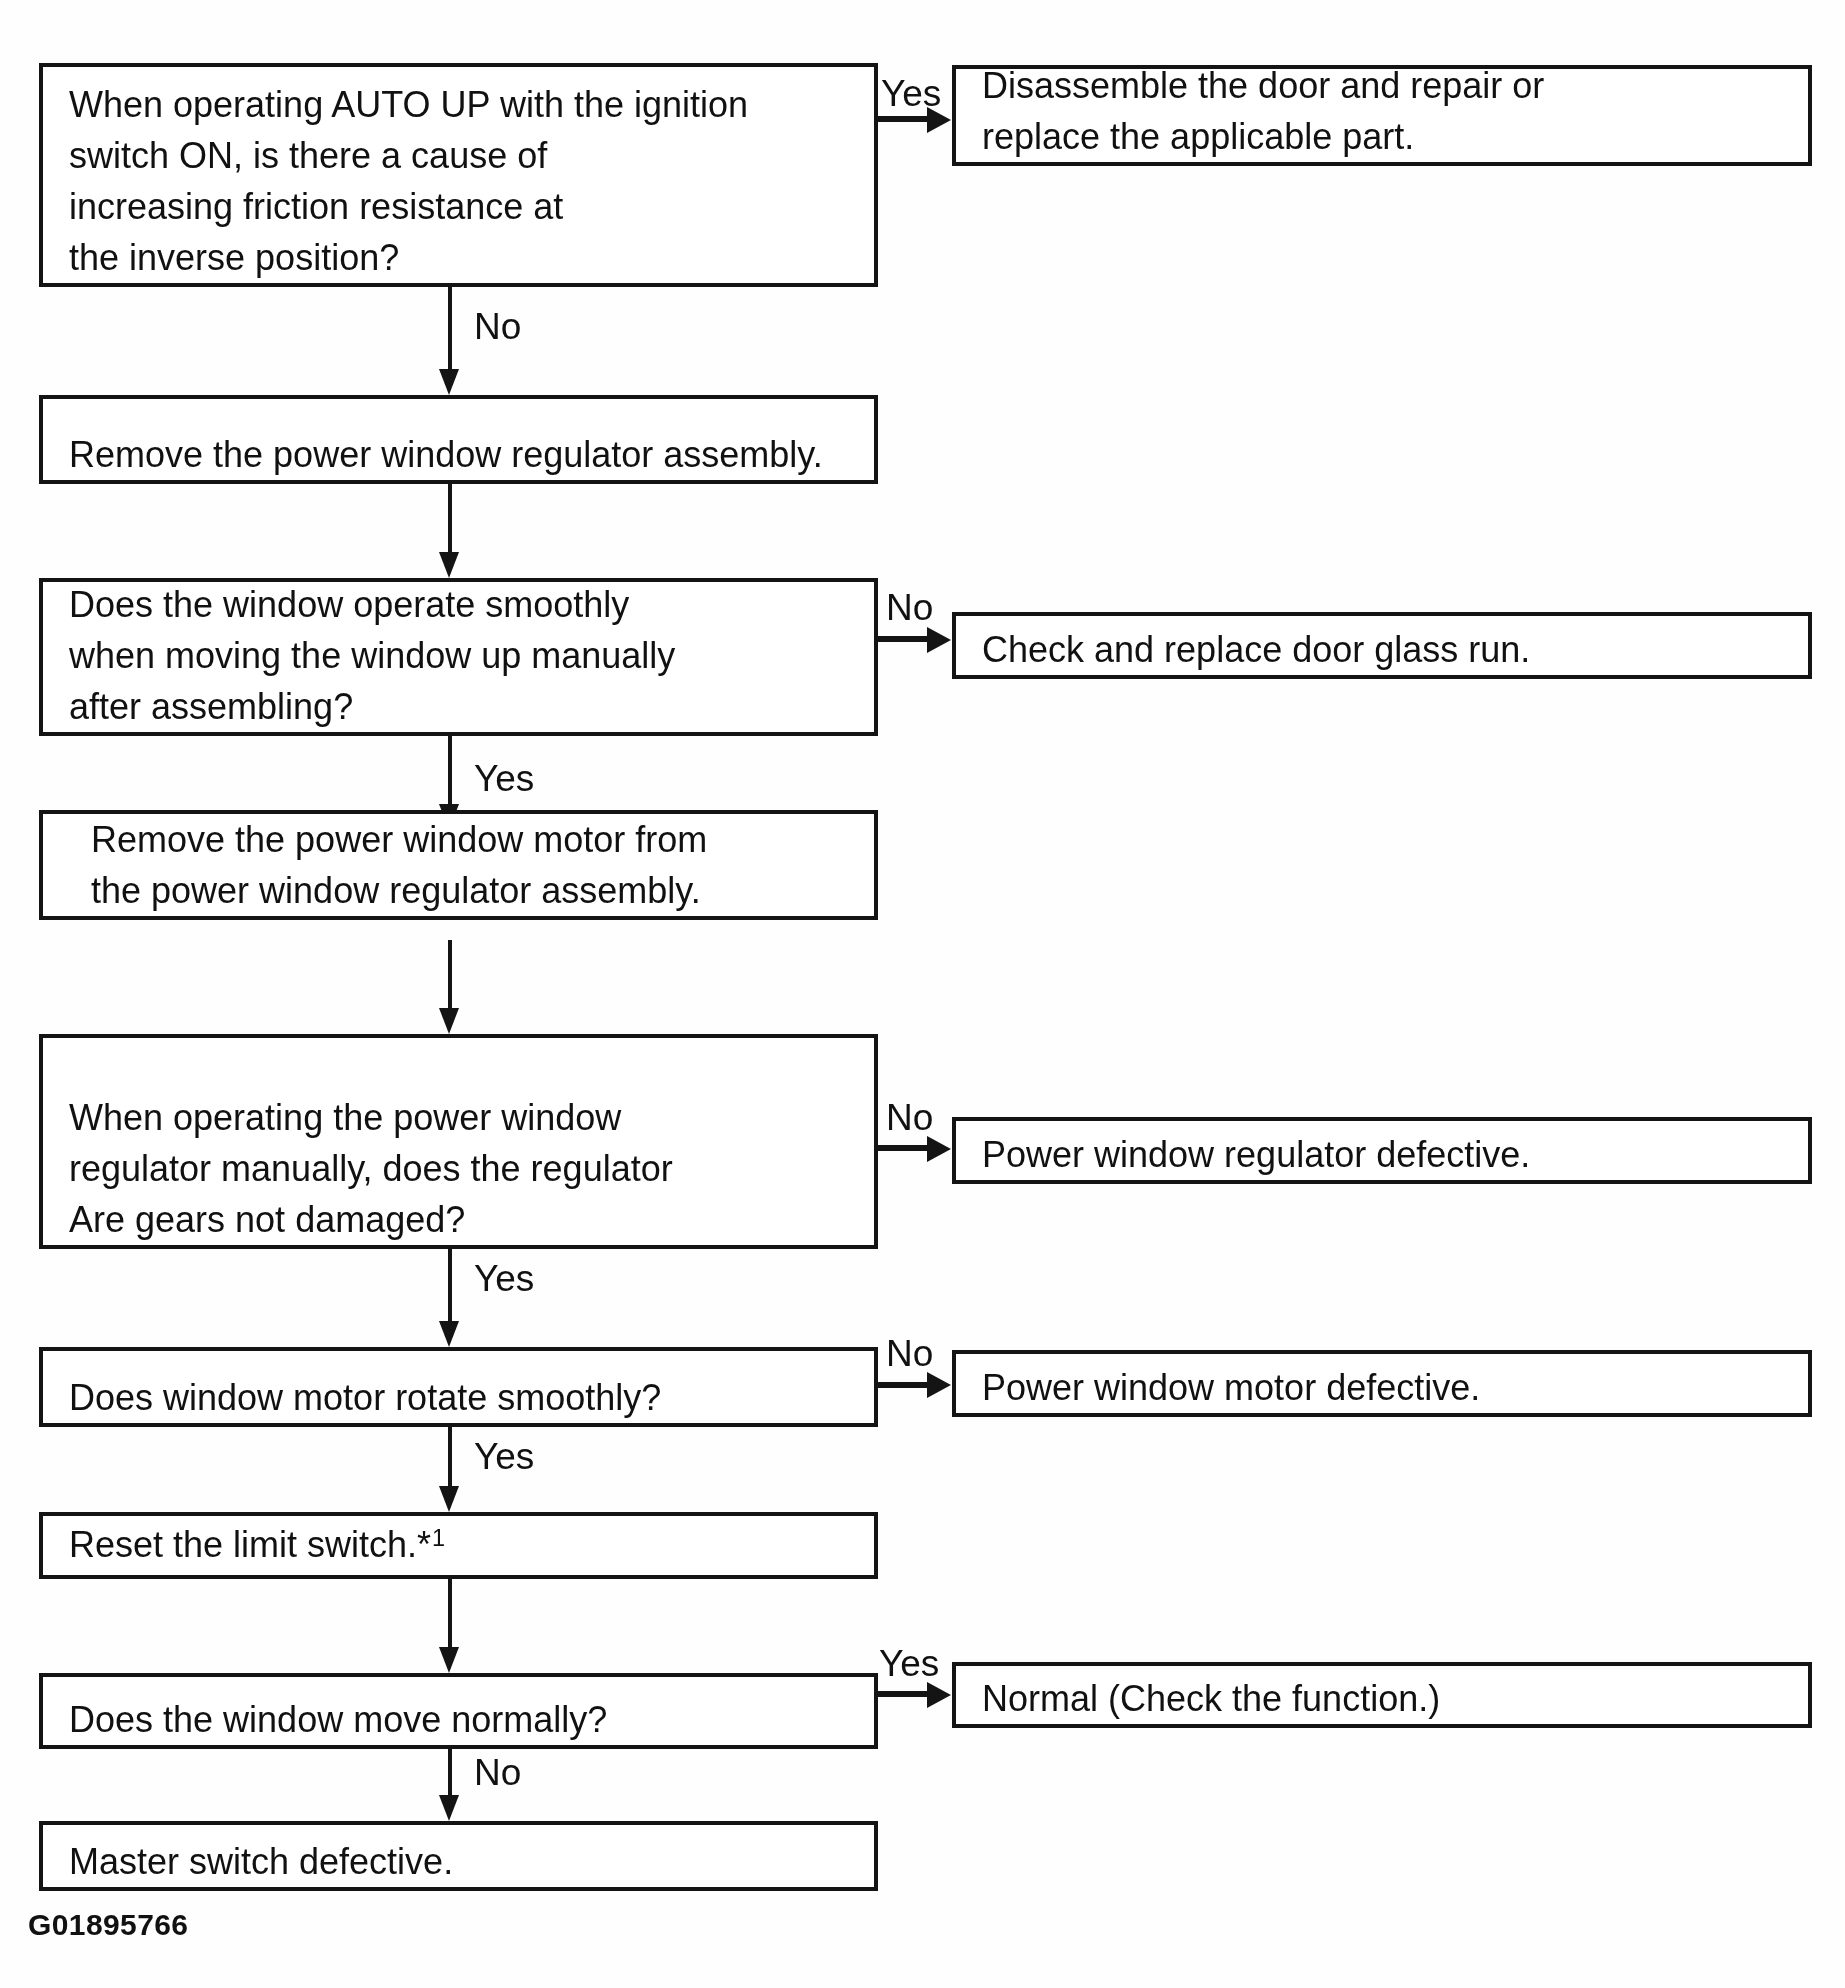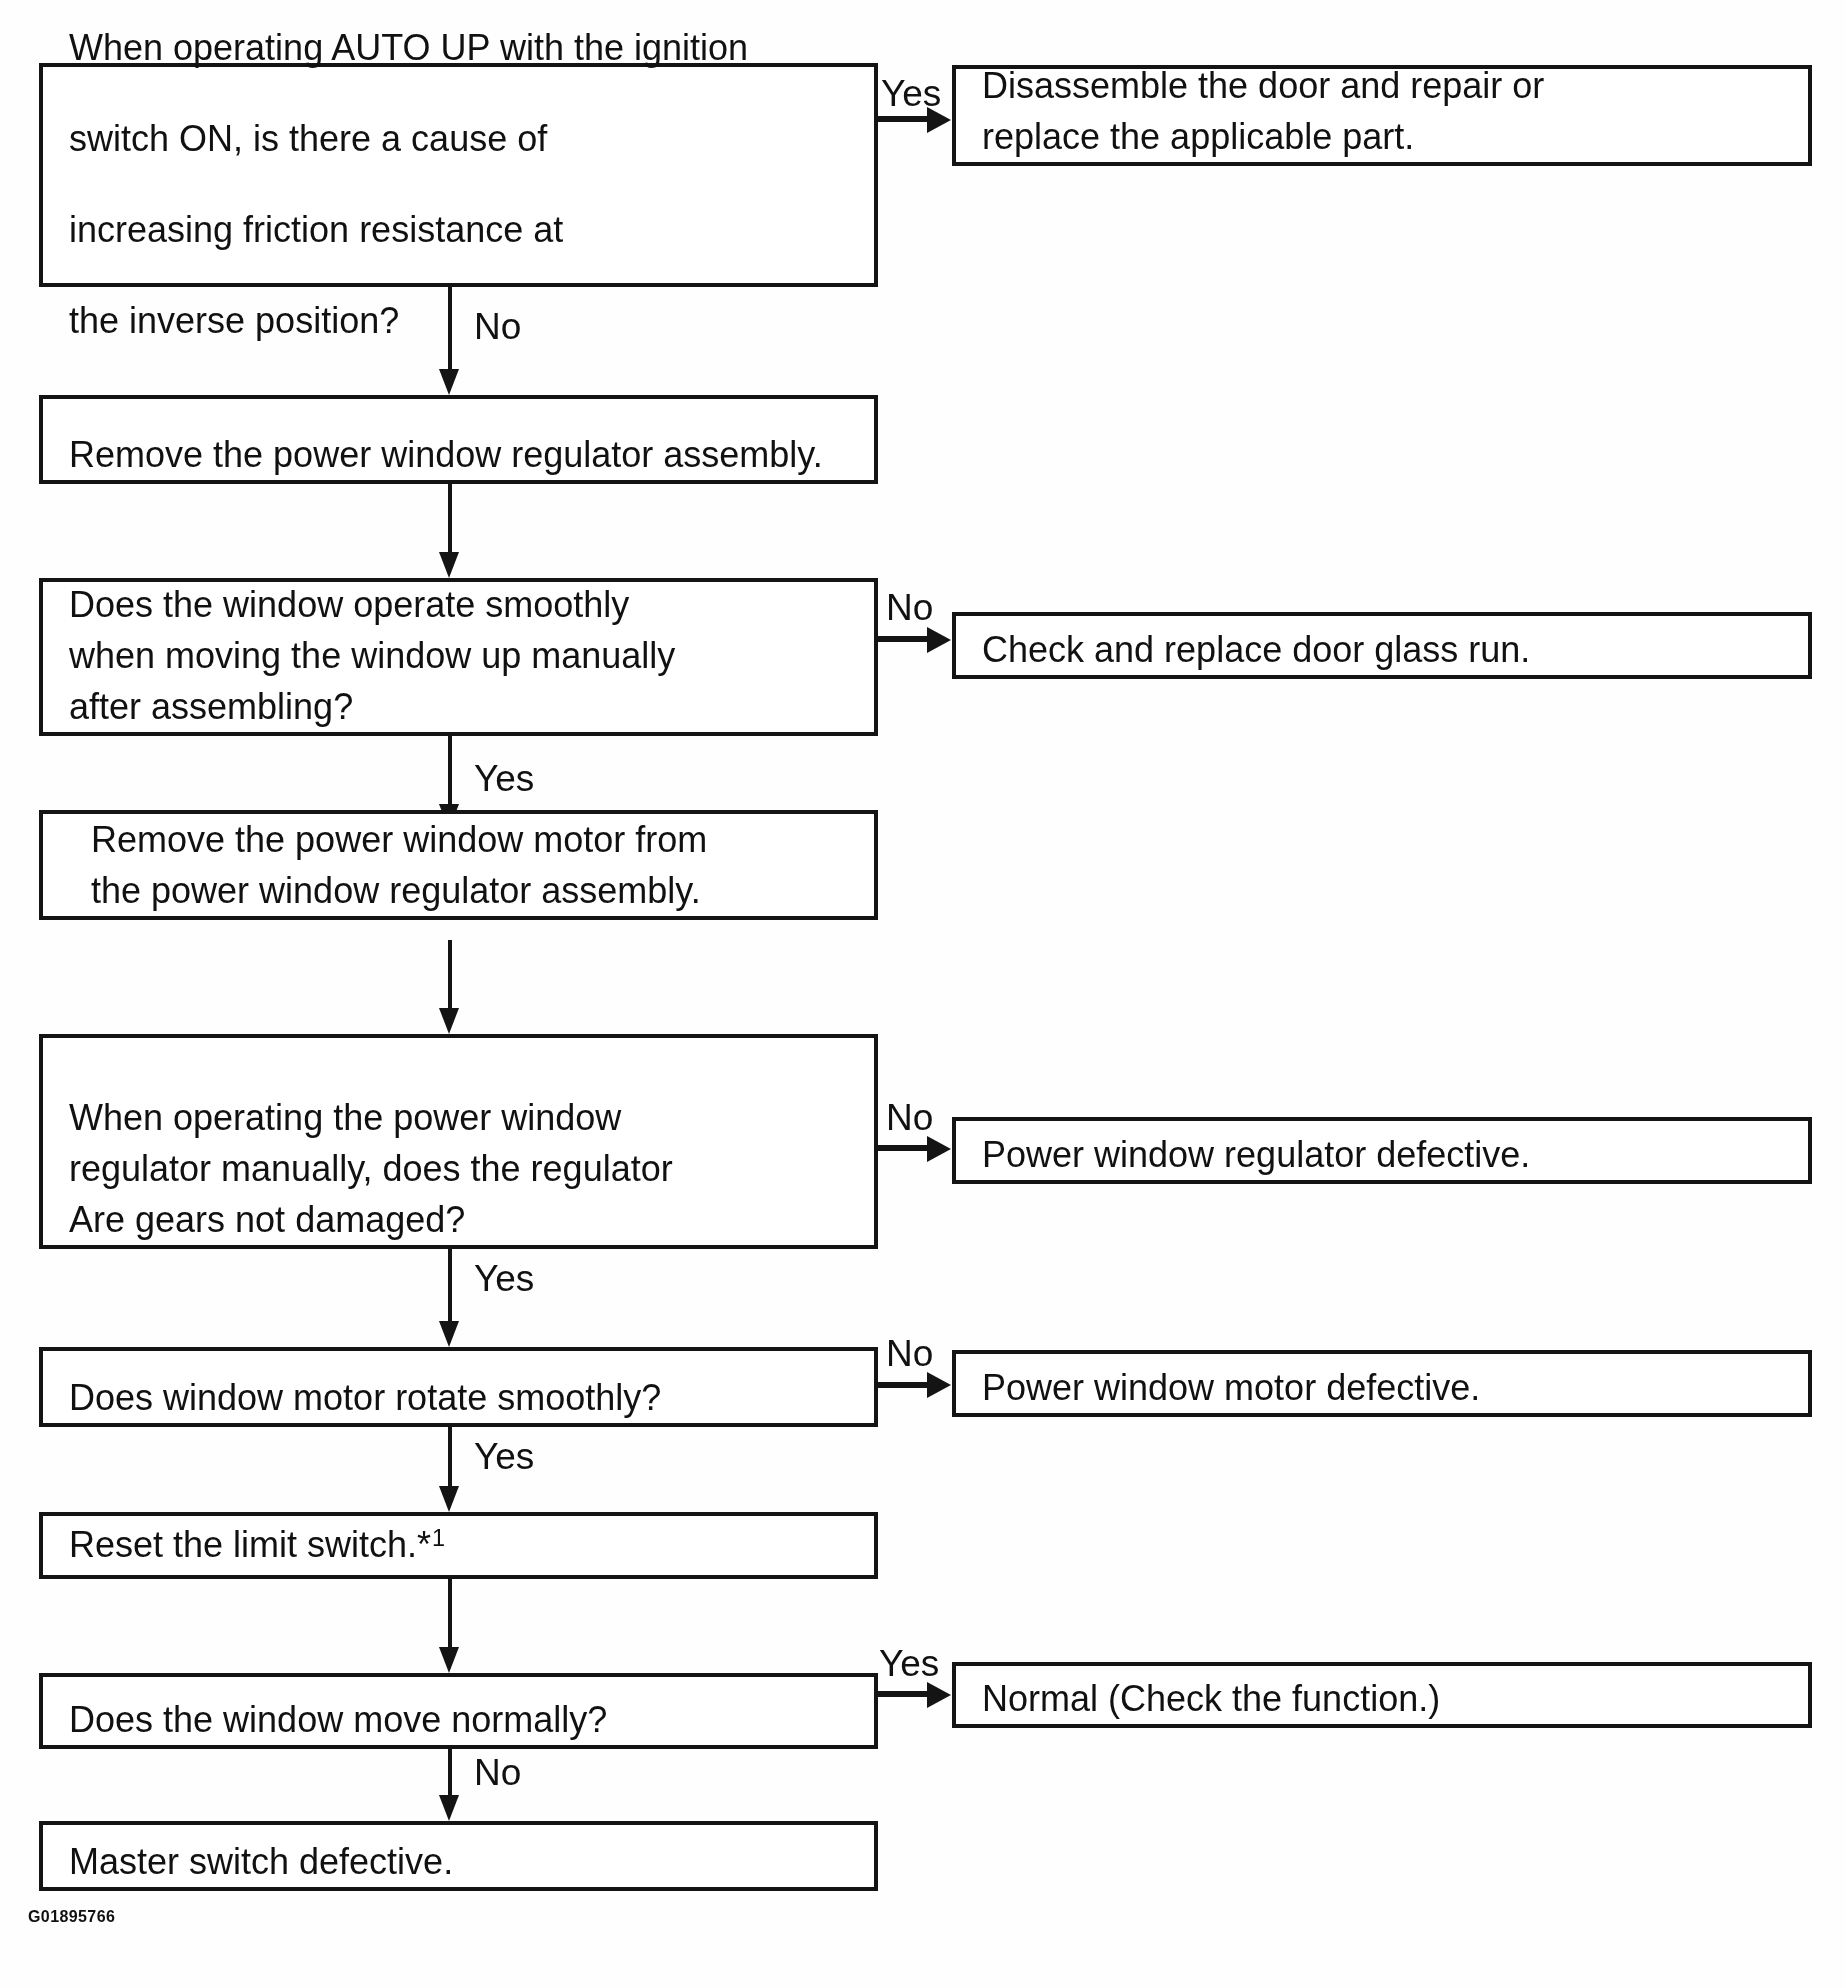--- a/index.html
+++ b/index.html
@@ -17,39 +17,39 @@
     box-sizing: border-box;
     border: 4.3px solid #141414;
     background: #ffffff;
     display: flex;
     flex-direction: column;
     justify-content: flex-end;
     padding: 0 26px;
     font-size: 36px;
     line-height: 51px;
   }
-  .box.top { justify-content: center; padding-top: 17.4px; gap: 40px; }
+  .box.top { justify-content: flex-end; padding-top: 17.4px; }
   .ln { display: block; white-space: nowrap; }
   .sup { font-size: 23.5px; position: relative; top: -11.3px; margin-left: 0.9px; }
   .vline { position: absolute; width: 4.3px; background: #141414; }
   .vhead {
     position: absolute; width: 0; height: 0;
     border-left: 10.4px solid transparent;
     border-right: 10.4px solid transparent;
     border-top: 26px solid #141414;
   }
   .hline { position: absolute; height: 6px; background: #141414; }
   .hhead {
     position: absolute; width: 0; height: 0;
     border-top: 13px solid transparent;
     border-bottom: 13px solid transparent;
     border-left: 24px solid #141414;
   }
   .lbl { position: absolute; font-size: 37px; line-height: 42px; }
-  .figid { position: absolute; left: 28px; top: 1908px; font-size: 16px; font-weight: 700; letter-spacing: 0.4px; }
+  .figid { position: absolute; left: 28px; top: 1908px; font-size: 30px; font-weight: 700; letter-spacing: 0.4px; }
 </style>
 </head>
 <body>
 
 <div class="page">
 
   <div class="box top" style="left:39px; top:63px; width:839px; height:224px;">
     <span class="ln">When operating AUTO UP with the ignition</span>
     <span class="ln">switch ON, is there a cause of</span>
     <span class="ln">increasing friction resistance at</span>

